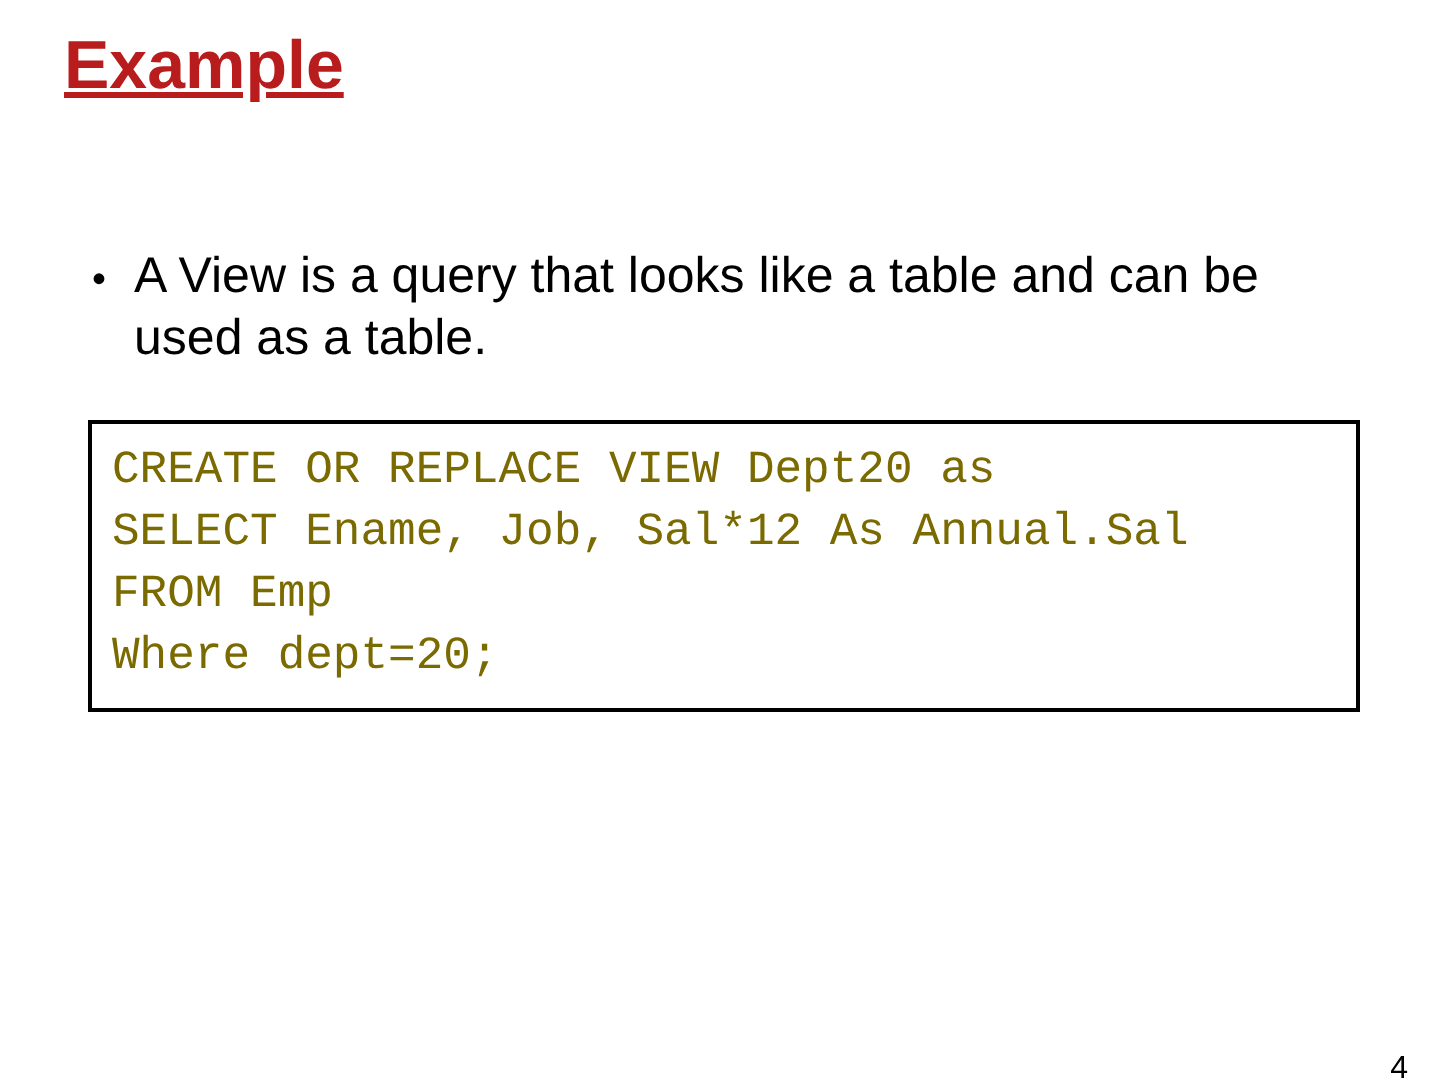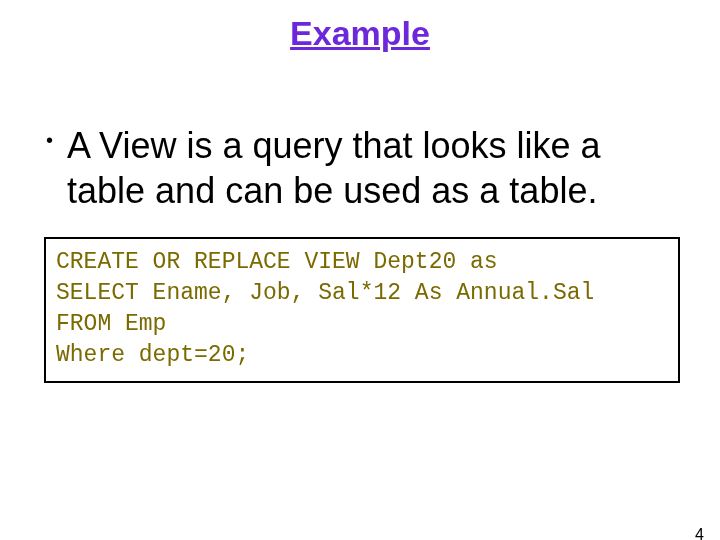--- a/index.html
+++ b/index.html
@@ -12,40 +12,41 @@
     color: #000;
     position: relative;
   }
   .slide {
     width: 720px;
     height: 540px;
     position: relative;
     box-sizing: border-box;
   }
   .title {
-    text-align: center;
+    text-align: left;
     font-size: 34px;
     font-weight: bold;
-    color: #6d28d9;
+    color: #b91c1c;
     text-decoration: underline;
     margin-top: 14px;
+    margin-left: 32px;
   }
   .bullet-row {
     margin: 70px 40px 0 40px;
     display: flex;
     align-items: flex-start;
   }
   .bullet-dot {
     font-size: 20px;
     line-height: 34px;
     margin-right: 14px;
     margin-left: 6px;
   }
   .bullet-text {
-    font-size: 36px;
+    font-size: 25px;
     line-height: 1.25;
   }
   .code-box {
     margin: 24px 40px 0 44px;
     border: 2px solid #000;
     padding: 8px 10px 10px 10px;
     font-family: Liberation Mono, monospace;
     font-size: 23px;
     line-height: 1.35;
     color: #7a6a00;

